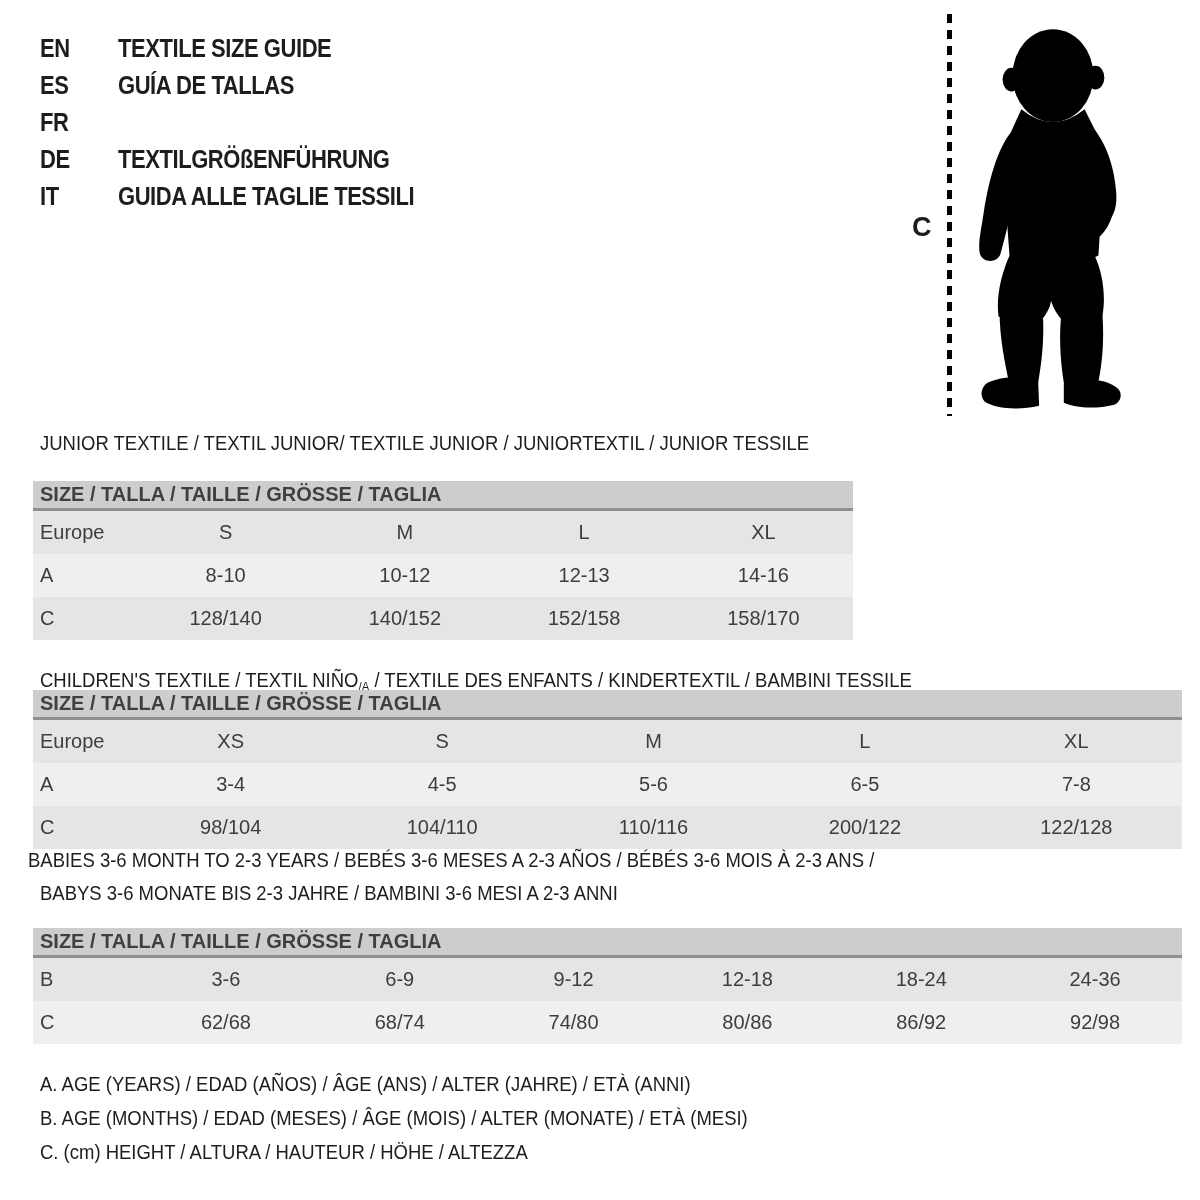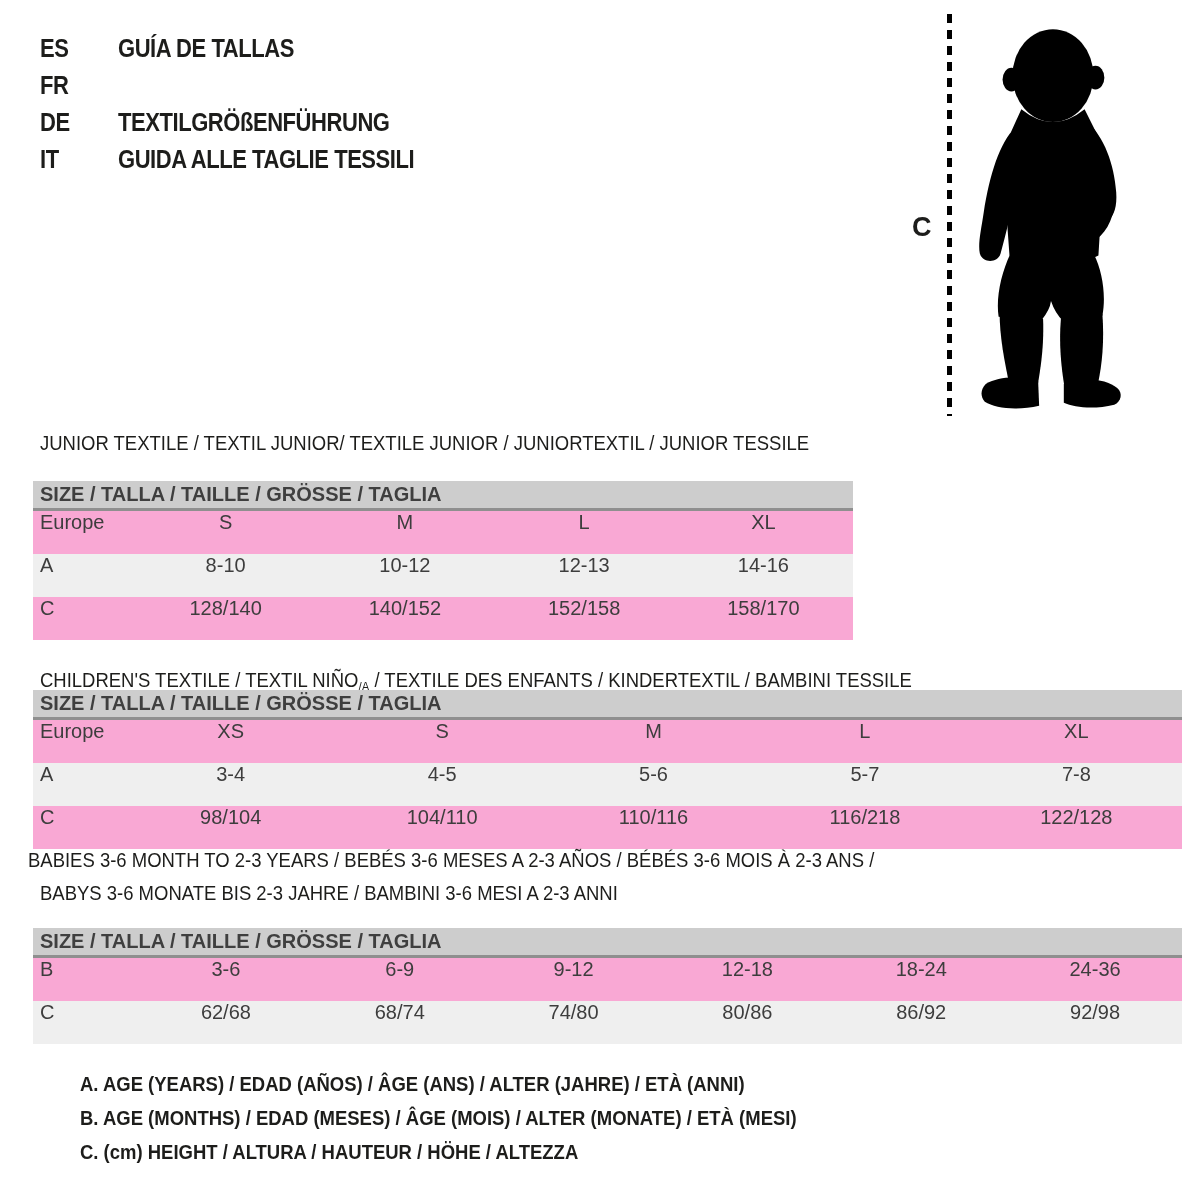--- a/index.html
+++ b/index.html
@@ -27,41 +27,45 @@
     background: repeating-linear-gradient(to bottom, #000 0px, #000 9px, transparent 9px, transparent 16px);
   }
   .measure-label { left: 912px; top: 212px; font-size: 27px; font-weight: bold; }
   .silhouette { left: 966px; top: 14px; }
 
   
   .sec-title { font-size: 21px; font-weight: normal; white-space: nowrap; }
   .sec-title .sub { font-size: 13px; vertical-align: -4px; }
 
   
-  .size-table { background: #f9a8d4; }
+  .size-table { background: #e5e5e5; }
   .size-bar {
     height: 30px; background: #cdcdcd; border-bottom: 3px solid #8f8f8f;
     font-size: 20px; font-weight: bold; color: #3f3f3f;
     line-height: 26px; padding-left: 7px; white-space: nowrap;
   }
-  .t-row { display: flex; align-items: flex-start; height: 43px; font-size: 20px; color: #3d3d3d; }
+  .t-row { display: flex; align-items: center; height: 43px; font-size: 20px; color: #3d3d3d; }
   .t-row.alt { background: #efefef; }
   .t-lbl { padding-left: 7px; white-space: nowrap; }
   .t-cell { flex: 1; text-align: center; white-space: nowrap; }
   .w-junior { width: 820px; }  .w-junior .t-lbl { width: 103px; }
   .w-wide   { width: 1149px; } .w-wide .t-lbl { width: 92px; }
   .w-babies { width: 1149px; } .w-babies .t-lbl { width: 106px; }
 
   
-  .legend-line { font-size: 21px; font-weight: bold; white-space: nowrap; margin-left: 40px; }
+  .legend-line { font-size: 21px; font-weight: normal; white-space: nowrap; }
 </style>
 </head>
 <body>
 
 <div class="abs lang-list">
+  <div class="lang-row">
+    <span class="lang-code"><span class="cond">EN</span></span>
+    <span class="lang-label"><span class="cond">TEXTILE SIZE GUIDE</span></span>
+  </div>
   <div class="lang-row">
     <span class="lang-code"><span class="cond">ES</span></span>
     <span class="lang-label"><span class="cond">GUÍA DE TALLAS</span></span>
   </div>
   <div class="lang-row">
     <span class="lang-code"><span class="cond">FR</span></span>
   </div>
   <div class="lang-row">
     <span class="lang-code"><span class="cond">DE</span></span>
     <span class="lang-label"><span class="cond">TEXTILGRÖßENFÜHRUNG</span></span>
@@ -132,29 +136,29 @@
     <span class="t-cell">S</span>
     <span class="t-cell">M</span>
     <span class="t-cell">L</span>
     <span class="t-cell">XL</span>
   </div>
   <div class="t-row alt">
     <span class="t-lbl">A</span>
     <span class="t-cell">3-4</span>
     <span class="t-cell">4-5</span>
     <span class="t-cell">5-6</span>
-    <span class="t-cell">5-7</span>
+    <span class="t-cell">6-5</span>
     <span class="t-cell">7-8</span>
   </div>
   <div class="t-row">
     <span class="t-lbl">C</span>
     <span class="t-cell">98/104</span>
     <span class="t-cell">104/110</span>
     <span class="t-cell">110/116</span>
-    <span class="t-cell">116/218</span>
+    <span class="t-cell">200/122</span>
     <span class="t-cell">122/128</span>
   </div>
 </div>
 
 <div class="abs sec-title" style="left:28px; top:848px;">
   <span class="cond">BABIES 3-6 MONTH TO 2-3 YEARS / BEBÉS 3-6 MESES A 2-3 AÑOS / BÉBÉS 3-6 MOIS À 2-3 ANS /</span>
 </div>
 <div class="abs sec-title" style="left:40px; top:881px;">
   <span class="cond">BABYS 3-6 MONATE BIS 2-3 JAHRE / BAMBINI 3-6 MESI A 2-3 ANNI</span>
 </div>

